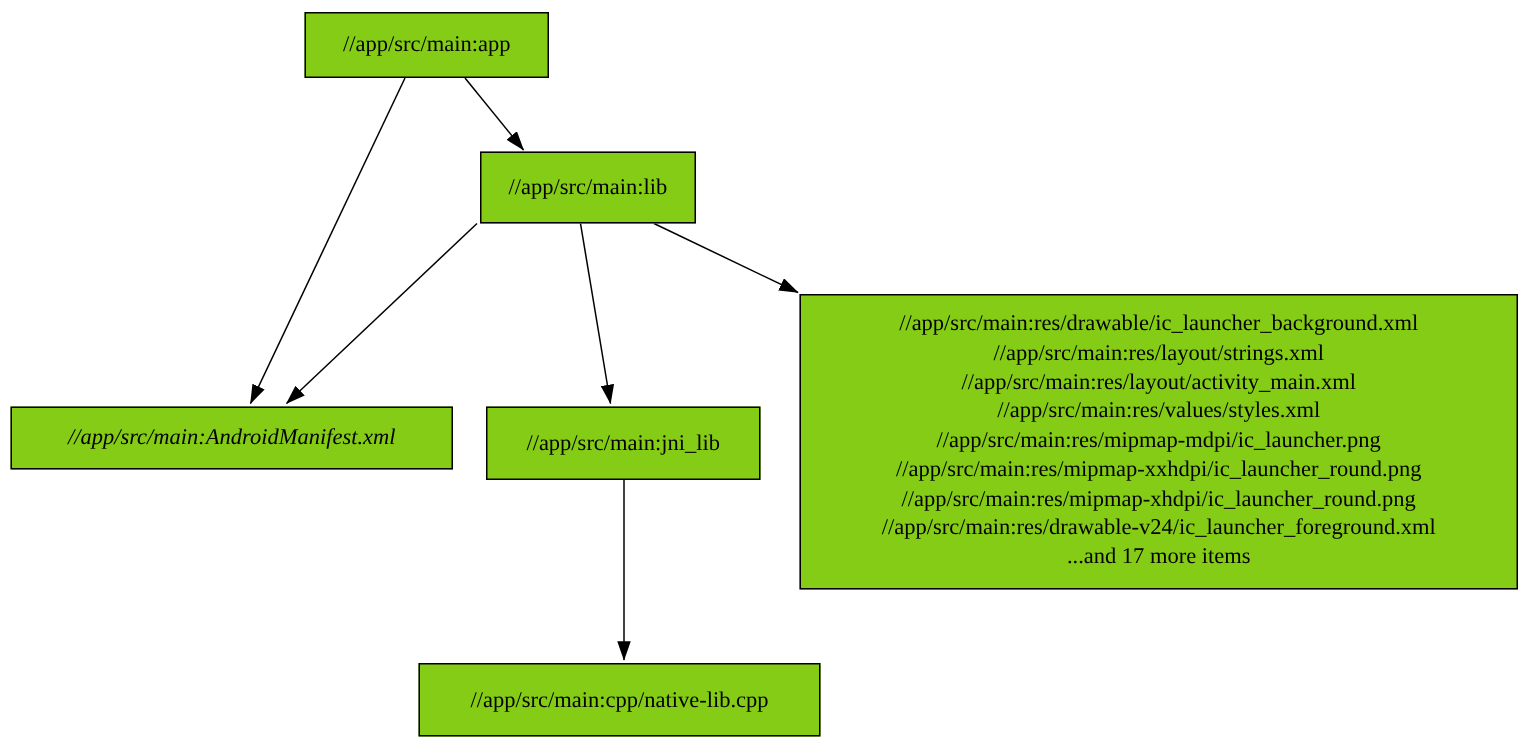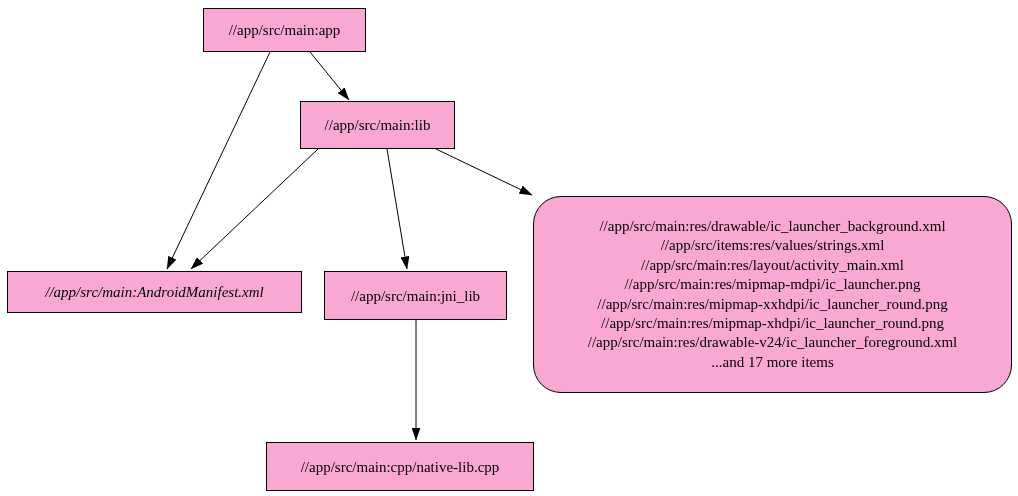--- a/index.html
+++ b/index.html
@@ -21,33 +21,32 @@
     left: 0;
     top: 0;
     width: 1018px;
     height: 496px;
     pointer-events: none;
   }
   .node {
     position: absolute;
     box-sizing: border-box;
     border: 1px solid #000000;
-    background: #f9a8d4;
+    background: #84cc16;
     display: flex;
     align-items: center;
     justify-content: center;
     font-size: 15px;
     line-height: 1.2;
     white-space: nowrap;
   }
   .node.multiline {
     flex-direction: column;
     justify-content: center;
     padding: 2px 4px;
-    border-radius: 28px;
   }
   .node.multiline .res-line {
     display: block;
     text-align: center;
     line-height: 19.4px;
     font-size: 15px;
     white-space: nowrap;
   }
   .edge {
     stroke: #000000;
@@ -71,40 +70,41 @@
     <line class="edge" x1="318" y1="149" x2="191" y2="269" marker-end="url(#arrow)"></line>
     <line class="edge" x1="387" y1="149" x2="407" y2="269" marker-end="url(#arrow)"></line>
     <line class="edge" x1="436" y1="149" x2="532" y2="195" marker-end="url(#arrow)"></line>
     <line class="edge" x1="416" y1="320" x2="416" y2="440" marker-end="url(#arrow)"></line>
   </svg>
 
   <div class="node" style="left:203px; top:8px; width:163px; height:44px;">
     <span>//app/src/main:app</span>
   </div>
 
-  <div class="node" style="left:300px; top:101px; width:155px; height:48px;">
+  <div class="node" style="left:320px; top:101px; width:144px; height:48px;">
     <span>//app/src/main:lib</span>
   </div>
 
   <div class="node" style="left:7px; top:271px; width:295px; height:42px;font-style:italic;">
     <span>//app/src/main:AndroidManifest.xml</span>
   </div>
 
   <div class="node" style="left:324px; top:271px; width:183px; height:49px;text-align:center;">
     <span>//app/src/main:jni_lib</span>
   </div>
 
   <div class="node multiline" style="left:533px; top:196px; width:479px; height:197px;">
     <span class="res-line">//app/src/main:res/drawable/ic_launcher_background.xml</span>
-    <span class="res-line">//app/src/items:res/values/strings.xml</span>
+    <span class="res-line">//app/src/main:res/layout/strings.xml</span>
     <span class="res-line">//app/src/main:res/layout/activity_main.xml</span>
+    <span class="res-line">//app/src/main:res/values/styles.xml</span>
     <span class="res-line">//app/src/main:res/mipmap-mdpi/ic_launcher.png</span>
     <span class="res-line">//app/src/main:res/mipmap-xxhdpi/ic_launcher_round.png</span>
     <span class="res-line">//app/src/main:res/mipmap-xhdpi/ic_launcher_round.png</span>
     <span class="res-line">//app/src/main:res/drawable-v24/ic_launcher_foreground.xml</span>
     <span class="res-line">...and 17 more items</span>
   </div>
 
-  <div class="node" style="left:266px; top:442px; width:268px; height:49px;">
+  <div class="node" style="left:279px; top:442px; width:268px; height:49px;">
     <span>//app/src/main:cpp/native-lib.cpp</span>
   </div>
 
 </div>
 
 </body></html>

